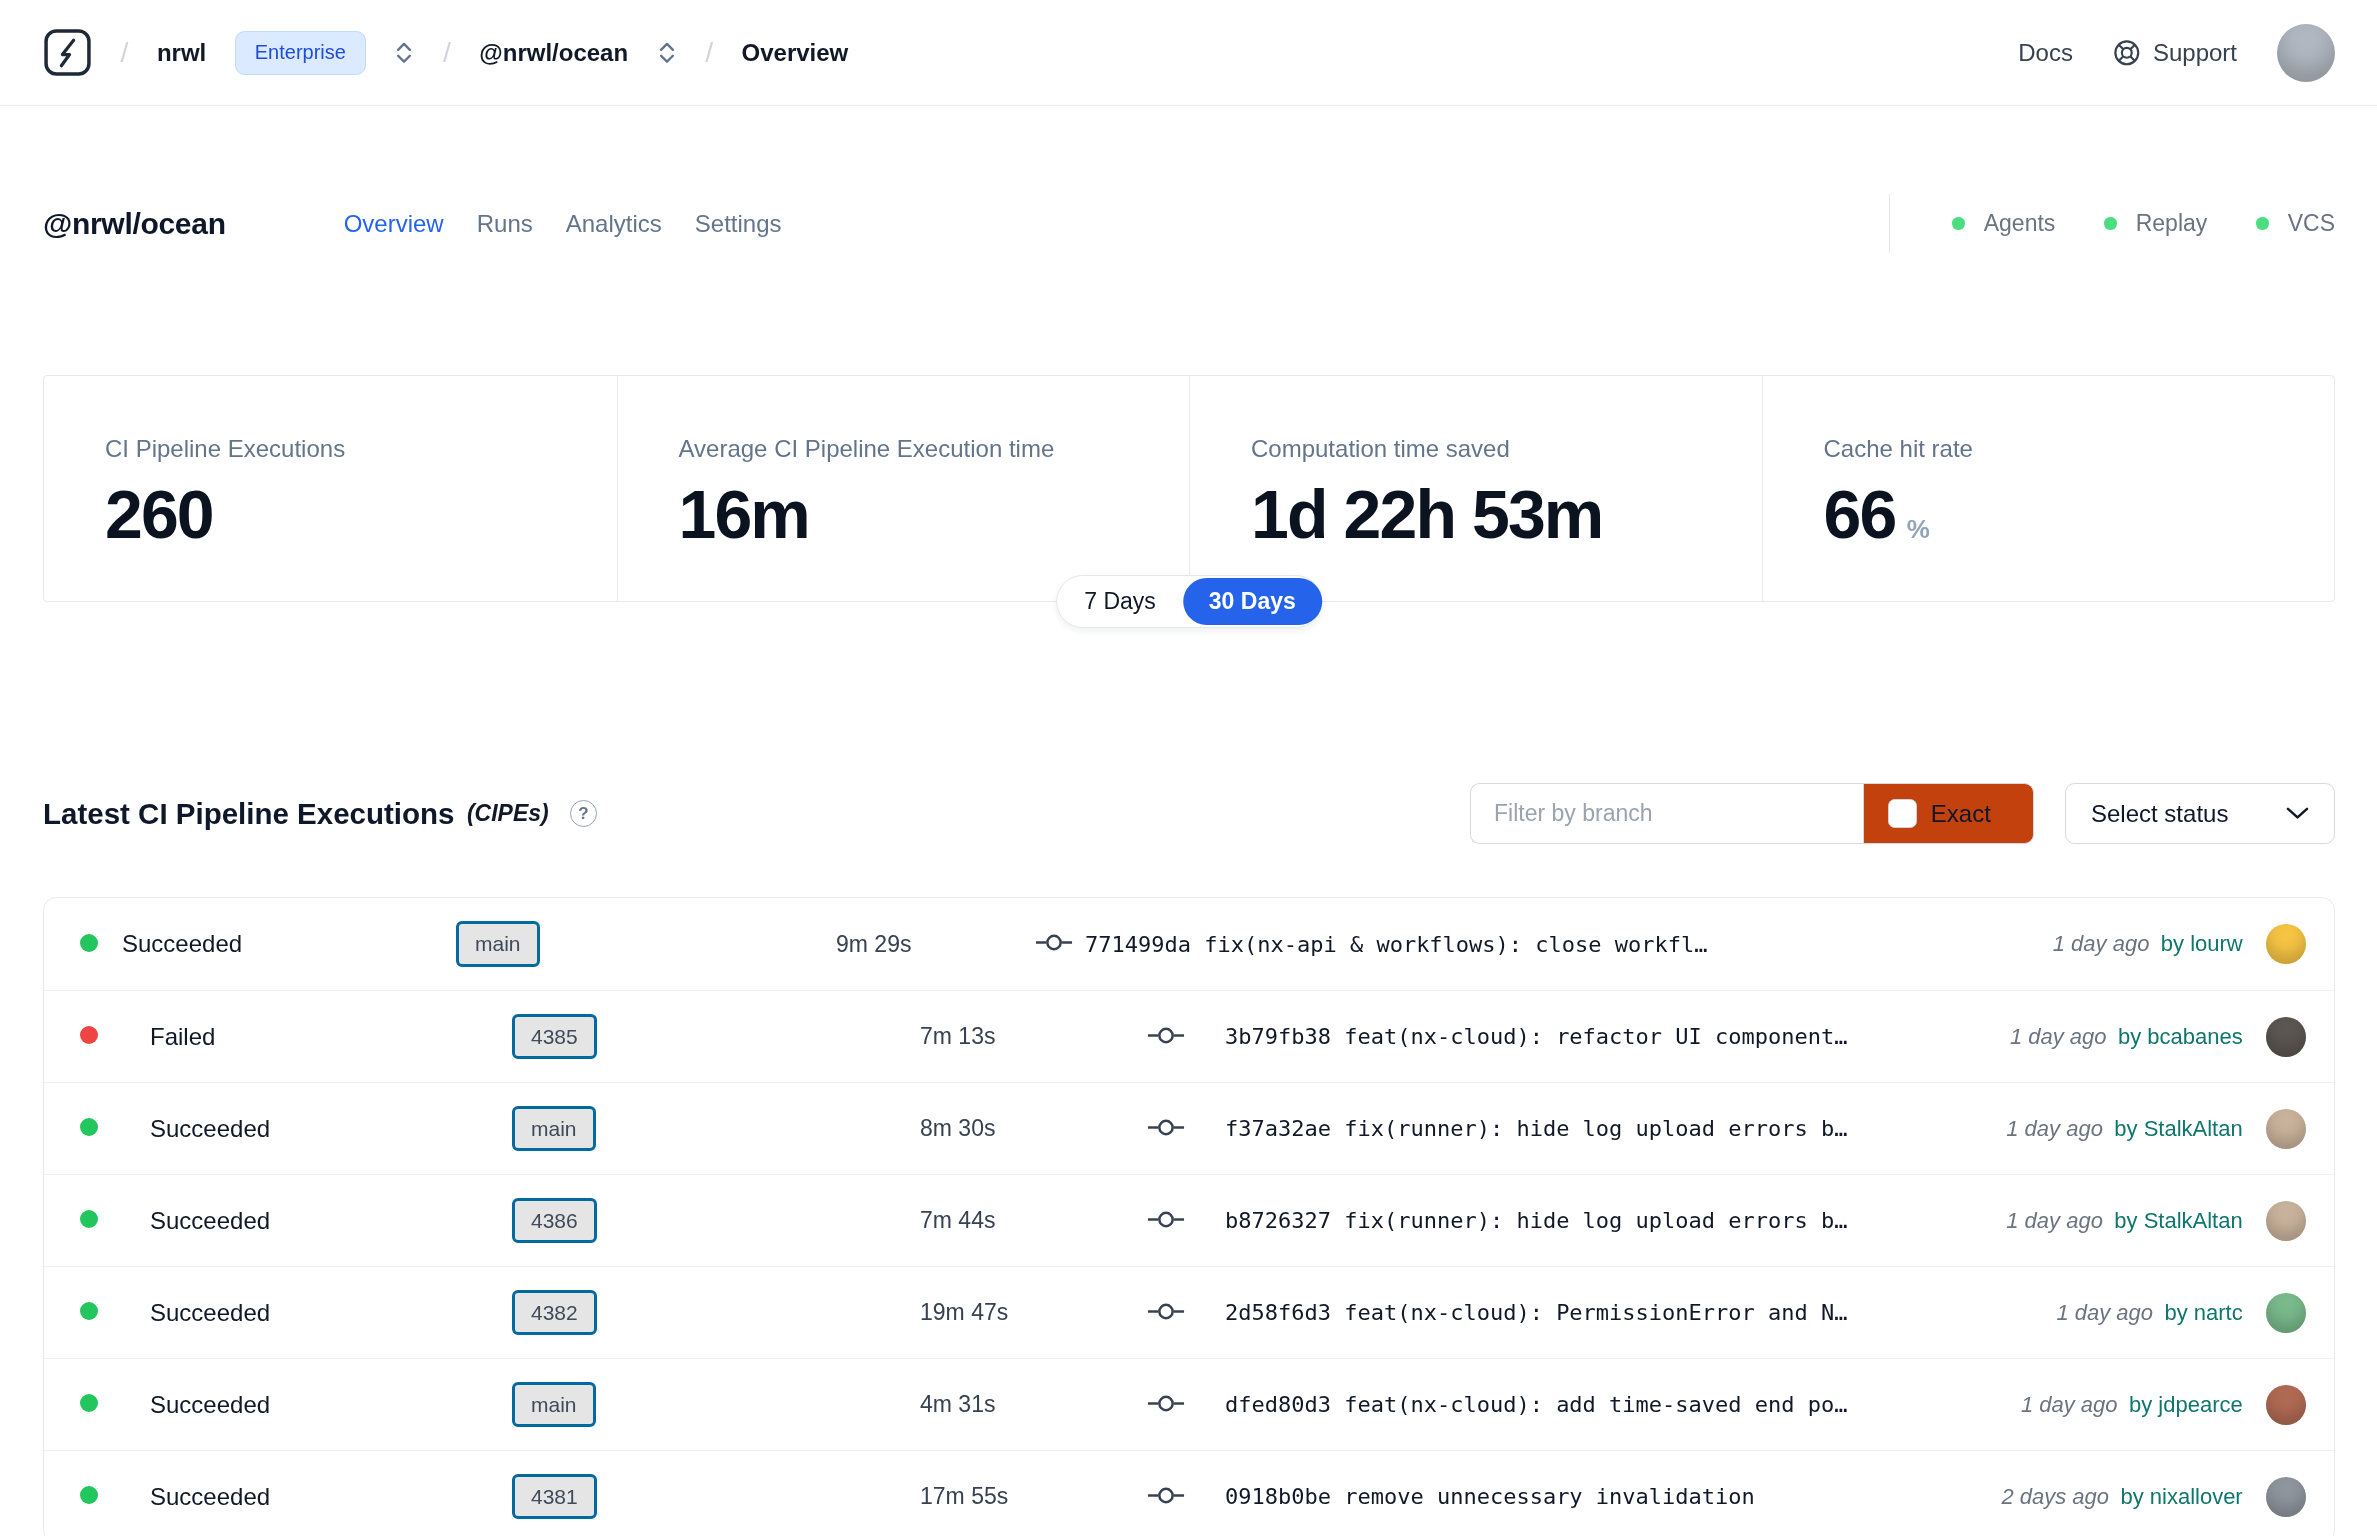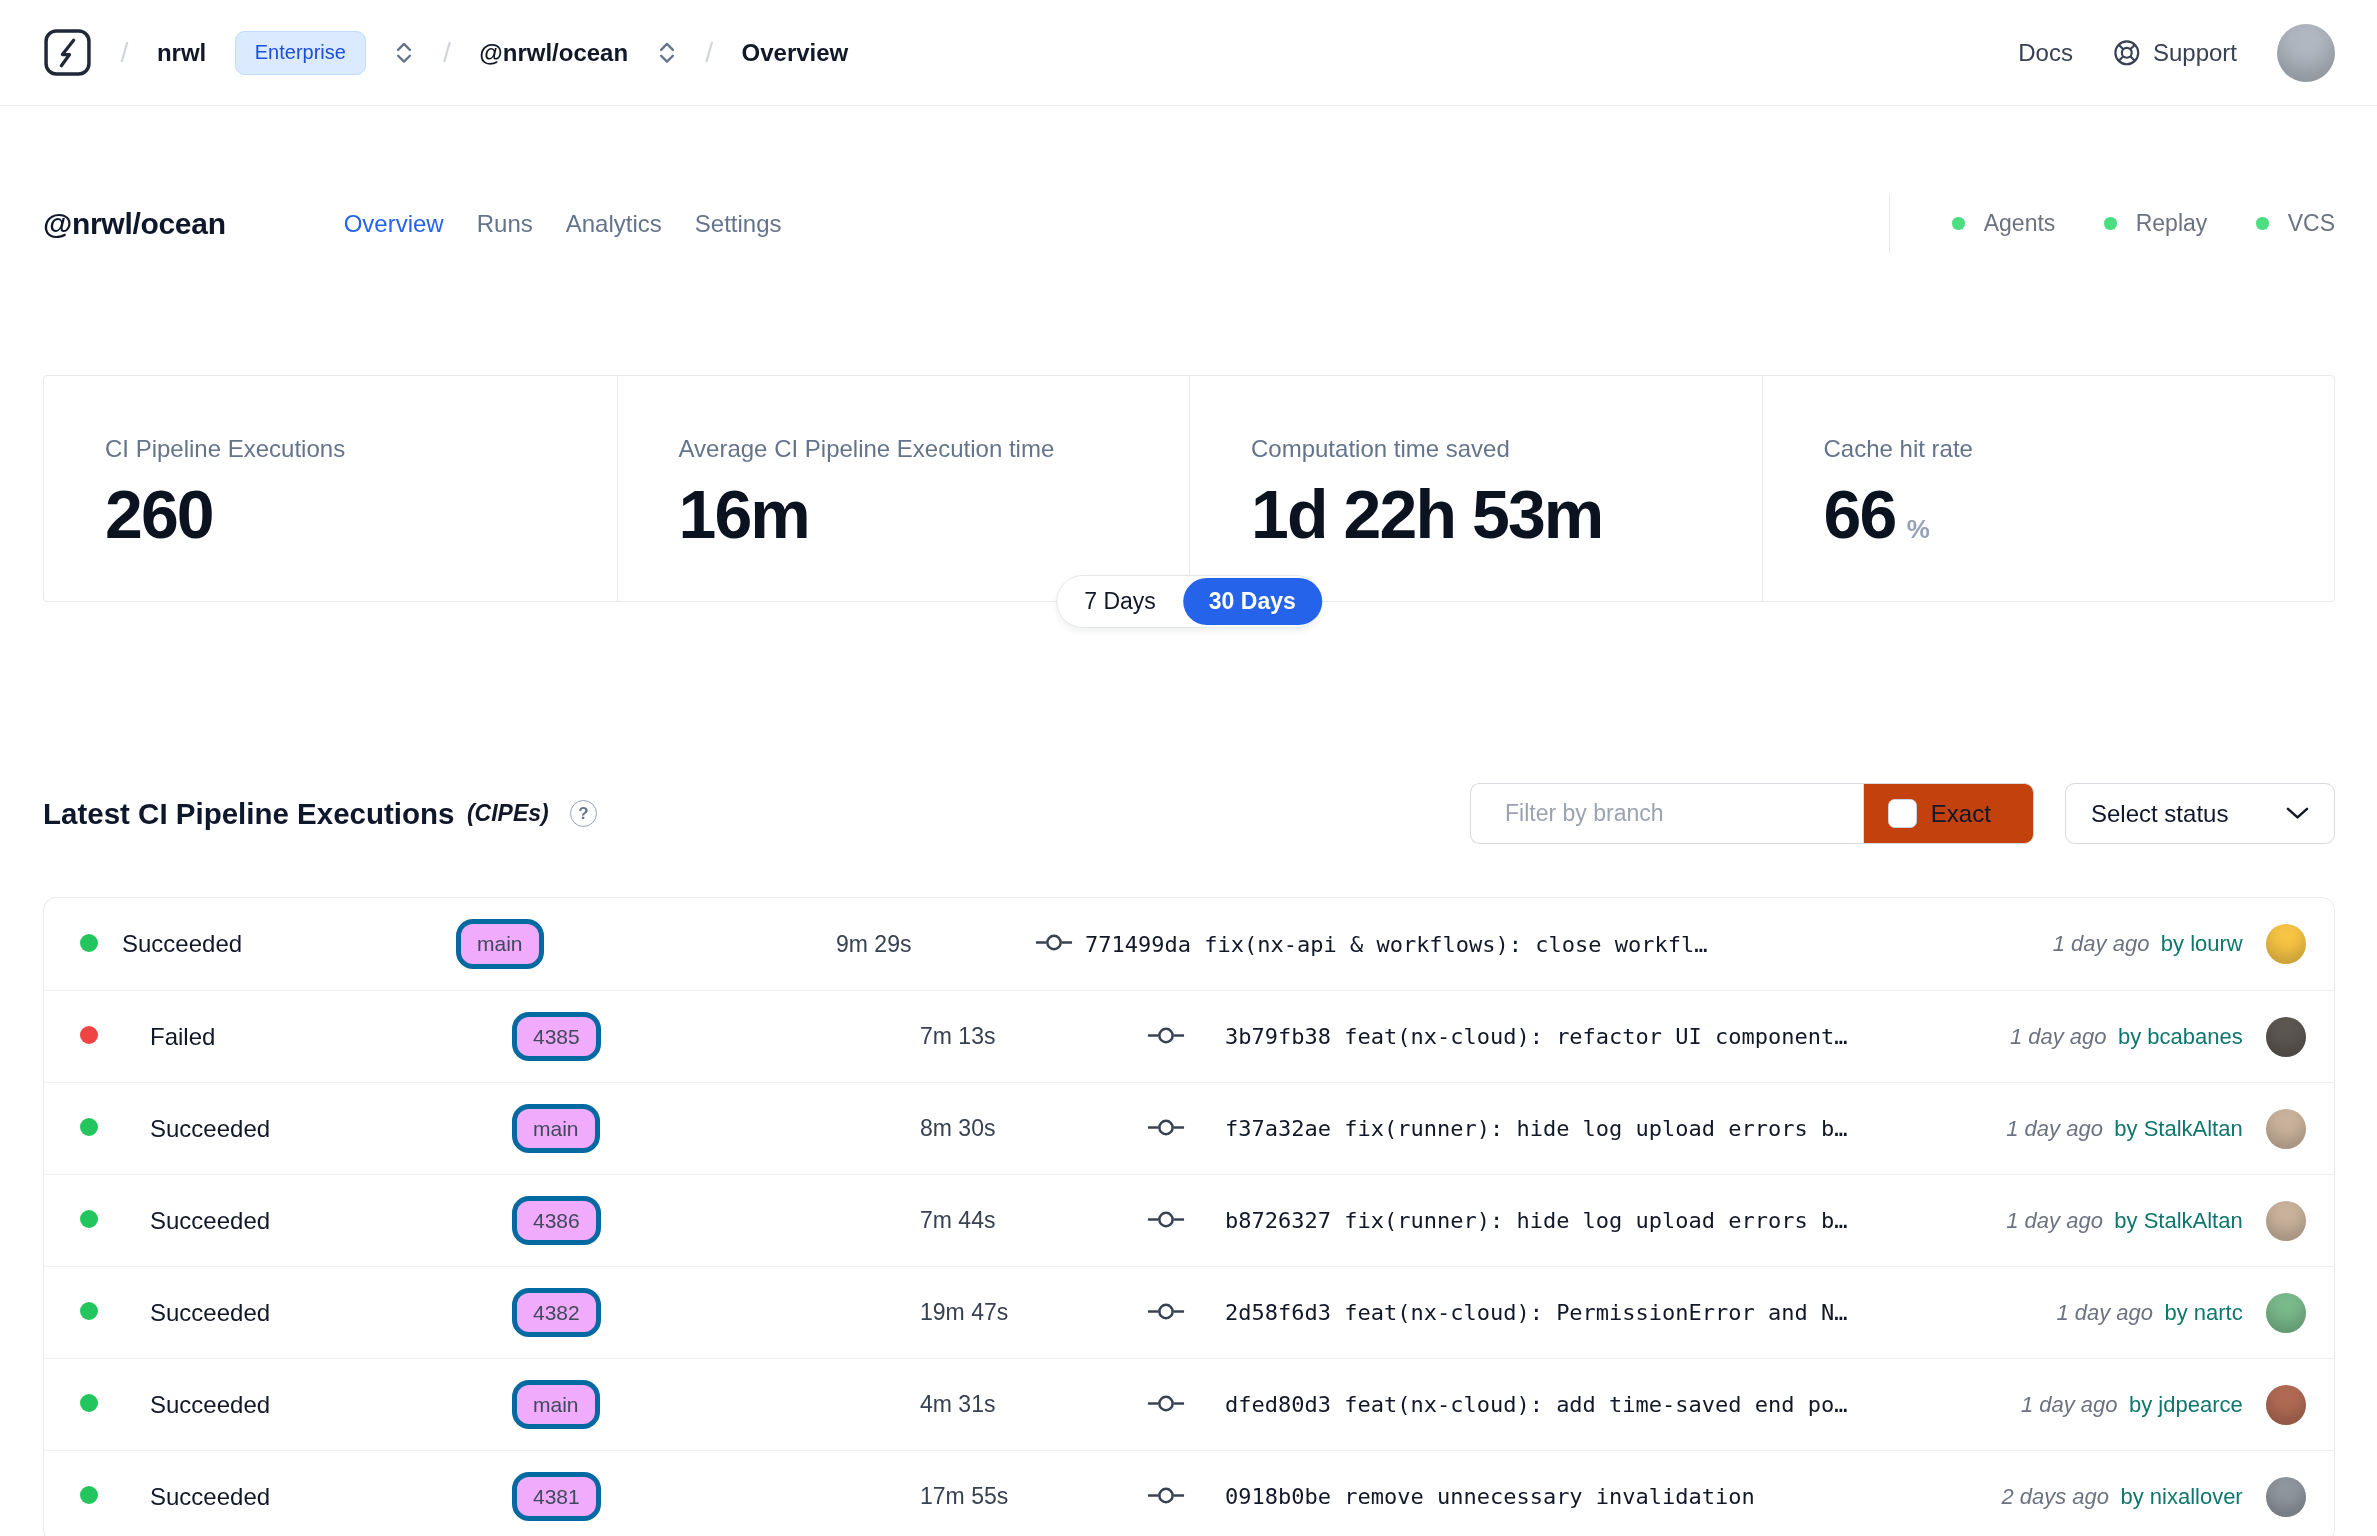--- a/index.html
+++ b/index.html
@@ -93,21 +93,21 @@
     border: 1.9px solid #94a3b8; color: #64748b;
     font-size: 17px; font-weight: 700;
     display: inline-flex; align-items: center; justify-content: center;
     margin-left: 21px; cursor: pointer;
   }
   .filter-controls { margin-left: auto; display: flex; align-items: center; }
   .branch-input {
     width: 393px; height: 61px;
     border: 1px solid #d6dade; border-right: none;
     border-radius: 9.5px 0 0 9.5px;
-    padding: 0 34px; font-size: 23px; color: #111827;
+    padding: 0 23px; font-size: 23px; color: #111827;
     font-family: "Liberation Sans", sans-serif;
     outline: none; background: #fff;
   }
   .branch-input::placeholder { color: #9aa3af; }
   .exact-box {
     height: 61px; width: 171px;
     border: 1px solid #d6dade; border-radius: 0 9.5px 9.5px 0;
     display: flex; align-items: center; gap: 14.3px; padding: 0 24px;
     background: #c2410c;
   }
@@ -141,21 +141,21 @@
     padding: 0 28.5px 0 36px;
     cursor: pointer;
   }
   .cipe-row + .cipe-row { border-top: 1px solid #eef1f4; gap: 28px; }
   .status-dot { width: 18px; height: 18px; border-radius: 50%; display: inline-block; }
   .dot-green { background: #22c55e; }
   .dot-red { background: #ef4444; }
   .cell-status span { font-size: 24px; font-weight: 500; color: #111827; }
   .branch-badge {
     display: inline-block; padding: 7.6px 16px;
-    background: #f0abfc; border: 5px solid #0369a1; border-radius: 17px;
+    background: #e5e5e5; border: 3px solid #0369a1; border-radius: 6px;
     font-size: 21px; font-weight: 500; color: #3f4a5a;
   }
   .cell-duration { font-size: 23px; color: #374151; }
   .cell-commit-icon svg { stroke: #374151; stroke-width: 2.6; fill: none; }
   .cell-message {
     font-family: "DejaVu Sans Mono", monospace;
     font-size: 22px; color: #111827;
     white-space: nowrap; overflow: hidden; text-overflow: ellipsis;
     padding-right: 48px;
   }

